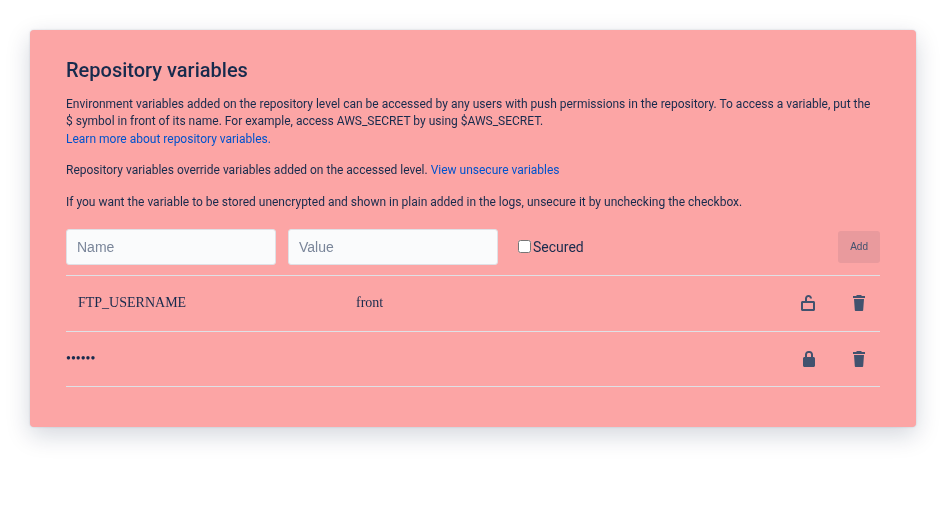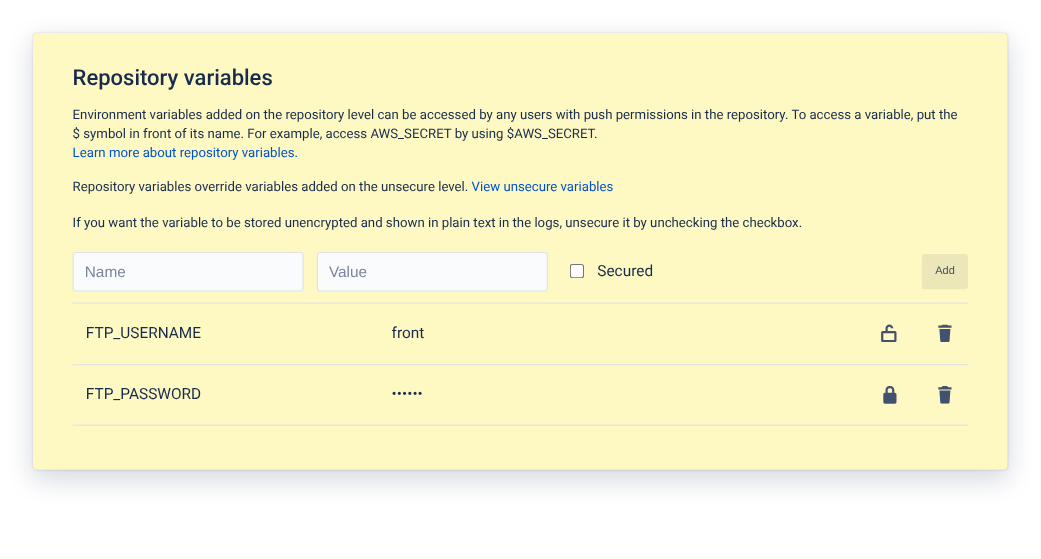--- a/index.html
+++ b/index.html
@@ -4,21 +4,21 @@
   <style>
     * { box-sizing: border-box; margin: 0; padding: 0; }
     body {
       font-family: -apple-system, BlinkMacSystemFont, "Segoe UI", Roboto, Helvetica, Arial, sans-serif;
       background: #fff;
       padding: 30px;
       width: 946px;
       height: 508px;
     }
     .panel {
-      background: #fef9c3;
+      background: #fca5a5;
       border-radius: 4px;
       box-shadow: 0 8px 24px rgba(9,30,66,0.18), 0 0 2px rgba(9,30,66,0.18);
       padding: 28px 36px 40px 36px;
       width: 886px;
       margin: 0 auto;
     }
     .heading {
       font-size: 20px;
       font-weight: 500;
       color: #172B4D;
@@ -50,21 +50,21 @@
       background: #fafbfc;
       padding: 0 10px;
       font-size: 14px;
       color: #172B4D;
       width: 210px;
     }
     .text-input::placeholder { color: #7a869a; }
     .secured-wrap {
       display: flex;
       align-items: center;
-      gap: 12px;
+      gap: 2px;
       flex: 1;
       font-size: 14px;
       color: #172B4D;
       padding-left: 8px;
     }
     .secured-wrap input[type=checkbox] {
       width: 13px; height: 13px;
     }
     .add-btn {
       height: 32px;
@@ -76,20 +76,21 @@
       border-radius: 3px;
       cursor: pointer;
     }
     .var-row {
       display: flex;
       align-items: center;
       border-top: 1px solid #dfe1e6;
       height: 56px;
       font-size: 14px;
       color: #172B4D;
+      font-family: Liberation Serif, serif;
     }
     .var-row:last-child { border-bottom: 1px solid #dfe1e6; }
     .col-name { width: 290px; padding-left: 12px; }
     .col-value { flex: 1; }
     .col-actions {
       display: flex;
       gap: 28px;
       padding-right: 10px;
       align-items: center;
     }
@@ -107,24 +108,24 @@
 
 <div class="panel">
   <h2 class="heading">Repository variables</h2>
 
   <p class="desc">
     <span>Environment variables added on the repository level can be accessed by any users with push permissions in the repository. To access a variable, put the $ symbol in front of its name. For example, access AWS_SECRET by using $AWS_SECRET.</span><br>
     <a class="link">Learn more about repository variables.</a>
   </p>
 
   <p class="desc">
-    <span>Repository variables override variables added on the unsecure level. </span><a class="link">View unsecure variables</a>
+    <span>Repository variables override variables added on the accessed level. </span><a class="link">View unsecure variables</a>
   </p>
 
-  <p class="desc">If you want the variable to be stored unencrypted and shown in plain text in the logs, unsecure it by unchecking the checkbox.</p>
+  <p class="desc">If you want the variable to be stored unencrypted and shown in plain added in the logs, unsecure it by unchecking the checkbox.</p>
 
   <div class="form-row">
     <input class="text-input" type="text" placeholder="Name" style="">
     <input class="text-input" type="text" placeholder="Value" style="">
     <label class="secured-wrap">
       <input type="checkbox" style="">
       <span>Secured</span>
     </label>
     <button class="add-btn">Add</button>
   </div>
@@ -141,21 +142,20 @@
         </button>
         <button class="icon-btn" title="Delete">
           <svg width="14" height="16" viewBox="0 0 14 16" fill="currentColor">
             <path d="M5 0h4l1 1h3v2H1V1h3l1-1zM2 4h10l-.8 11c-.05.55-.5 1-1.05 1H3.85c-.55 0-1-.45-1.05-1L2 4z"></path>
           </svg>
         </button>
       </div>
     </div>
 
     <div class="var-row">
-      <div class="col-name">FTP_PASSWORD</div>
       <div class="col-value">••••••</div>
       <div class="col-actions">
         <button class="icon-btn" title="Secured">
           <svg width="14" height="18" viewBox="0 0 14 18" fill="currentColor">
             <path d="M11 7V4.5C11 2.57 9.43 1 7.5 1h-1C4.57 1 3 2.57 3 4.5V7H2.5C1.67 7 1 7.67 1 8.5v7c0 .83.67 1.5 1.5 1.5h9c.83 0 1.5-.67 1.5-1.5v-7c0-.83-.67-1.5-1.5-1.5H11zM5 4.5C5 3.67 5.67 3 6.5 3h1C8.33 3 9 3.67 9 4.5V7H5V4.5z"></path>
           </svg>
         </button>
         <button class="icon-btn" title="Delete">
           <svg width="14" height="16" viewBox="0 0 14 16" fill="currentColor">
             <path d="M5 0h4l1 1h3v2H1V1h3l1-1zM2 4h10l-.8 11c-.05.55-.5 1-1.05 1H3.85c-.55 0-1-.45-1.05-1L2 4z"></path>

